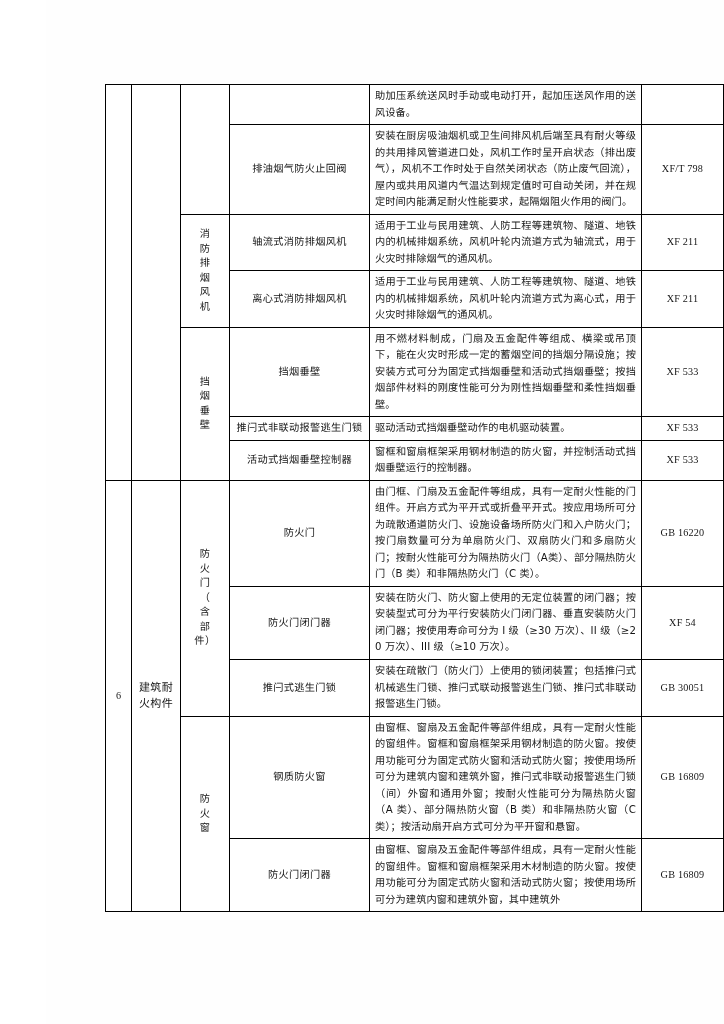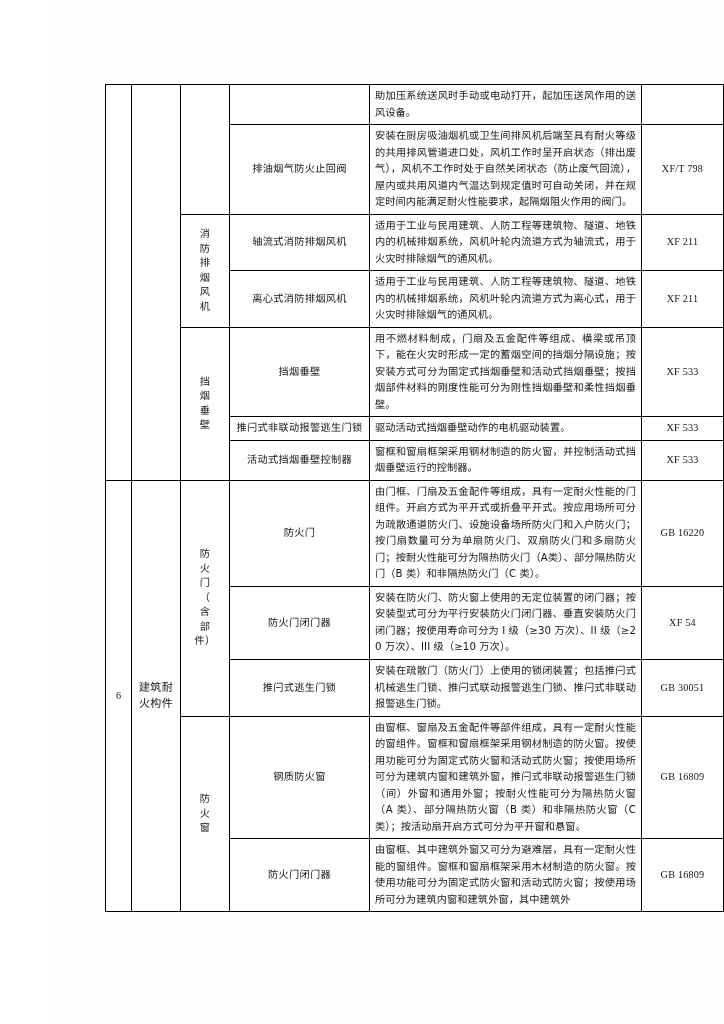--- a/index.html
+++ b/index.html
@@ -235,21 +235,21 @@
                 <span class="ch">火</span>
                 <span class="ch">窗</span>
               </span>
           </td>
           <td class="cell-name">钢质防火窗</td>
           <td class="cell-desc">由窗框、窗扇及五金配件等部件组成，具有一定耐火性能的窗组件。窗框和窗扇框架采用钢材制造的防火窗。按使用功能可分为固定式防火窗和活动式防火窗；按使用场所可分为建筑内窗和建筑外窗，推闩式非联动报警逃生门锁（间）外窗和通用外窗；按耐火性能可分为隔热防火窗（A 类）、部分隔热防火窗（B 类）和非隔热防火窗（C 类）；按活动扇开启方式可分为平开窗和悬窗。</td>
           <td class="cell-std">GB 16809</td>
         </tr>
         <tr>
           <td class="cell-name">防火门闭门器</td>
-          <td class="cell-desc">由窗框、其中建筑外窗又可分为避难层，具有一定耐火性能的窗组件。窗框和窗扇框架采用木材制造的防火窗。按使用功能可分为固定式防火窗和活动式防火窗；按使用场所可分为建筑内窗和建筑外窗，其中建筑外</td>
+          <td class="cell-desc">由窗框、窗扇及五金配件等部件组成，具有一定耐火性能的窗组件。窗框和窗扇框架采用木材制造的防火窗。按使用功能可分为固定式防火窗和活动式防火窗；按使用场所可分为建筑内窗和建筑外窗，其中建筑外</td>
           <td class="cell-std">GB 16809</td>
         </tr>
 
       </tbody>
     </table>
   </div>
 
 </div>
 
 </body></html>

